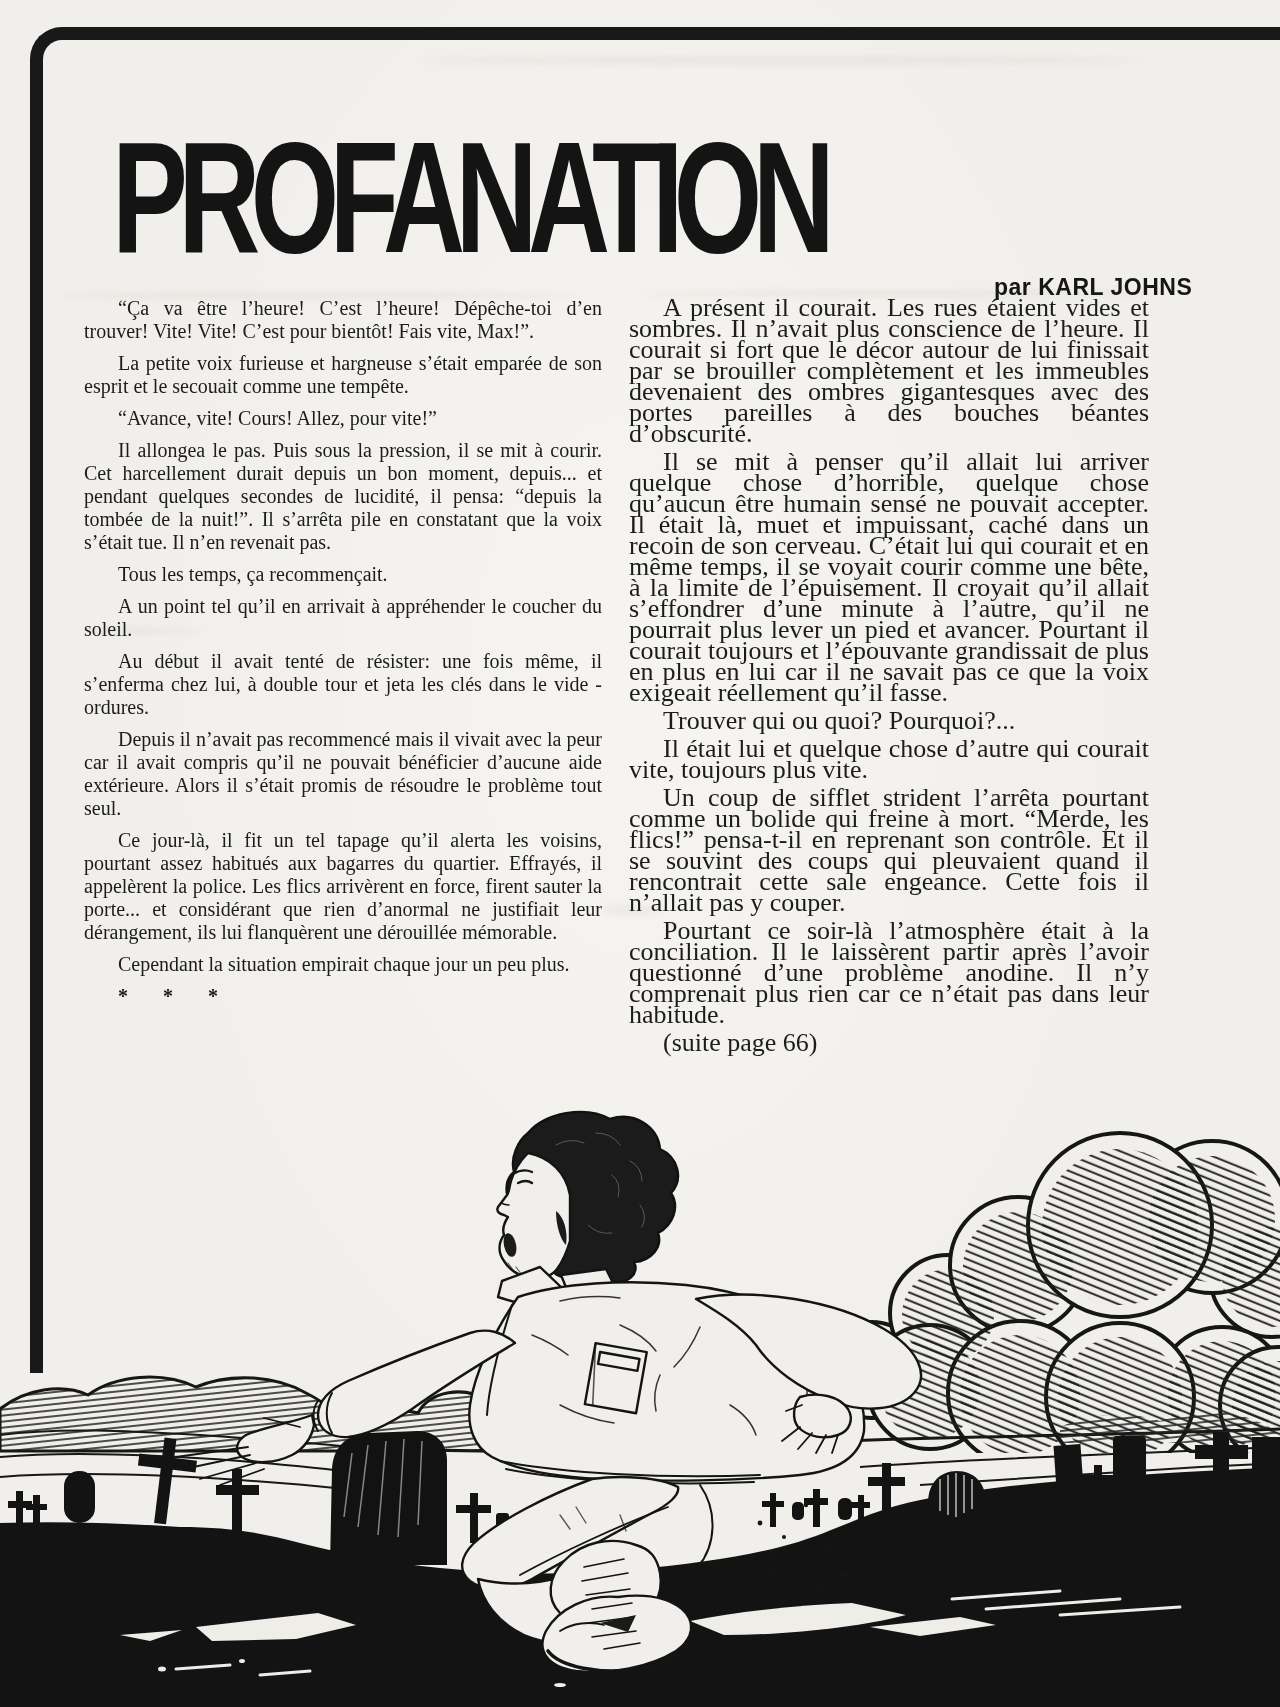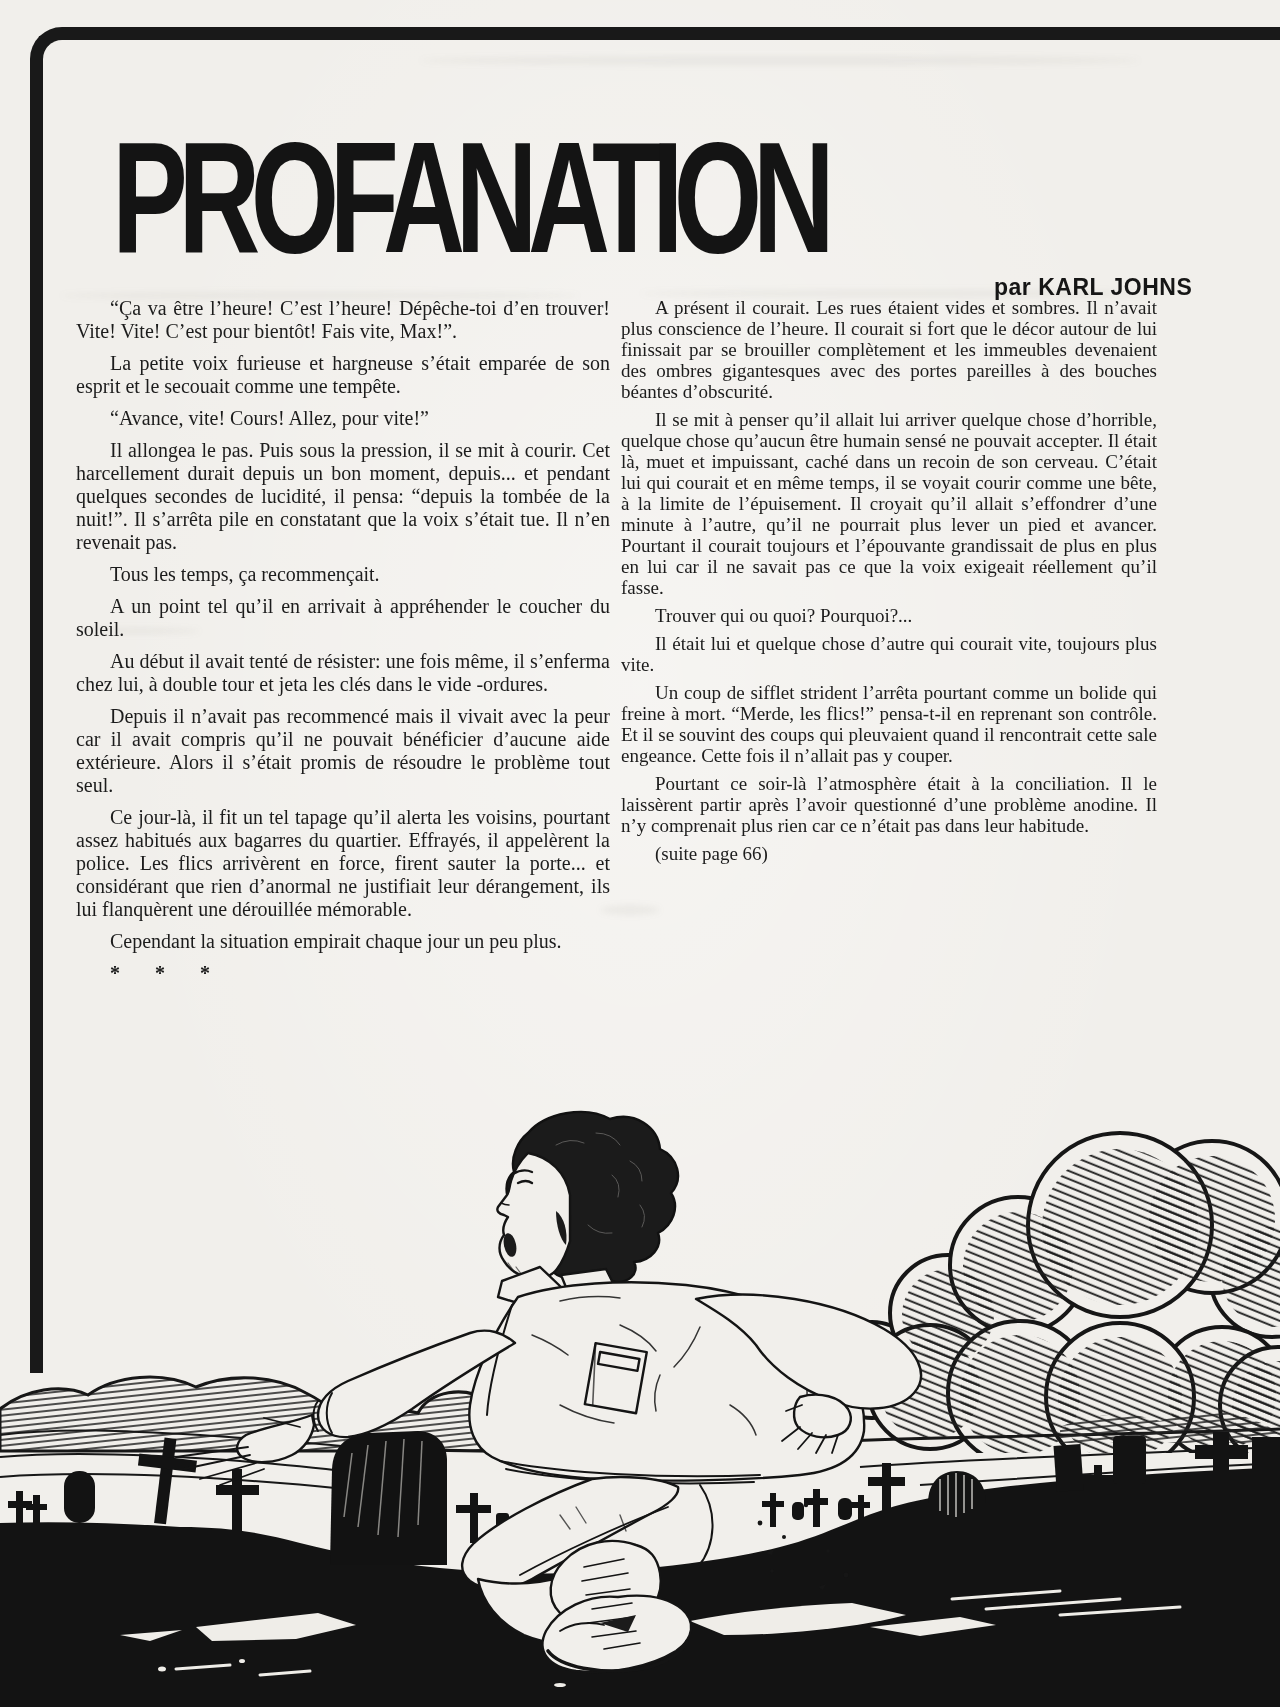--- a/index.html
+++ b/index.html
@@ -24,24 +24,24 @@
   }
   .byline{
     position:absolute;left:994px;top:242px;
     font-family:"Liberation Sans", sans-serif;font-weight:bold;
     font-size:23px;letter-spacing:.5px;color:#161616;white-space:nowrap;margin-top:32px;
   }
   .col{position:absolute;top:297px;}
   .col-left{left:76px;width:534px;}
   .col-right{left:621px;width:536px;}
   .col p{
-    margin:0 0 9px;text-align:justify;text-indent:34px;
+    margin:0 8px 9px;text-align:justify;text-indent:34px;
     font-size:20px;line-height:23px;
   }
-  .col-right p{font-size:19px;line-height:21px;margin-bottom:7px;}
+  .col-right p{font-size:26px;line-height:21px;margin-bottom:7px;}
   .separator{
     text-align:center;text-indent:0;margin-top:24px;
     font-size:24px;font-weight:bold;word-spacing:30px;color:#191919;
   }
   .suite{text-align:right;text-indent:0;margin-top:14px;}
   .illustration{position:absolute;left:0;top:1075px;width:1280px;height:632px;}
   .smudge{position:absolute;background:rgba(120,112,100,.07);filter:blur(3px);border-radius:50%;}
   .s1{left:420px;top:56px;width:720px;height:9px;}
   .s2{left:60px;top:292px;width:520px;height:7px;}
   .s3{left:640px;top:290px;width:520px;height:7px;}

